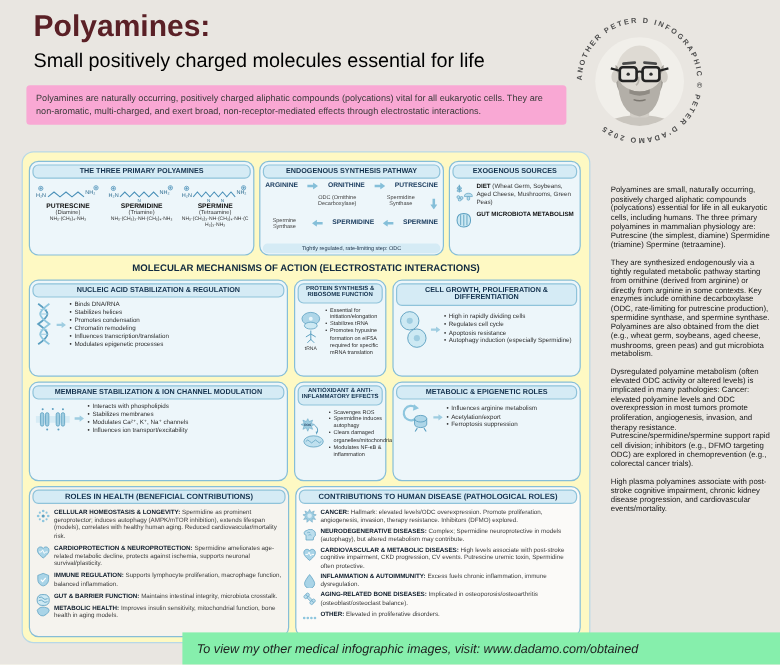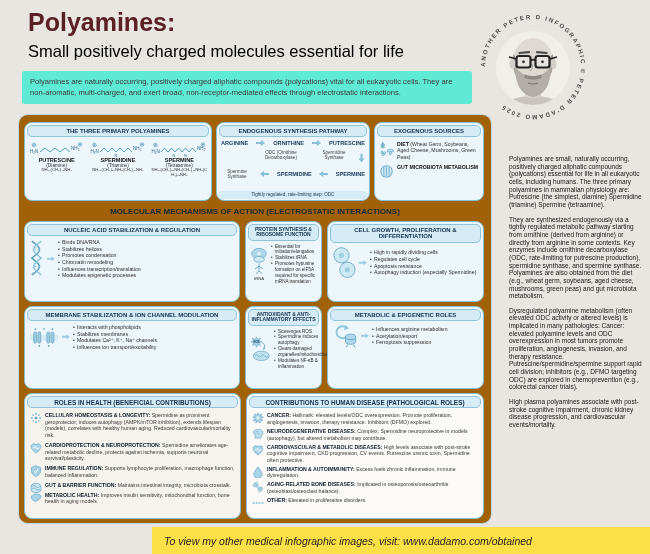--- a/index.html
+++ b/index.html
@@ -1,25 +1,25 @@
 <!DOCTYPE html>
 <html><head>
 <meta charset="utf-8">
 <style>
   html,body{margin:0;padding:0;}
   .page{position:relative;width:650px;height:554px;background:#e9e6e1;overflow:hidden;
         font-family:"Liberation Sans","DejaVu Sans",sans-serif;color:#222;}
   
   .title{position:absolute;left:28px;top:8px;font-size:25px;font-weight:bold;color:#5a2026;text-align:right;}
   .subtitle{position:absolute;left:28px;top:42px;font-size:16.5px;color:#000000;}
-  .intro{position:absolute;left:22px;top:71px;width:450px;background:#5eead4;border-radius:3px;
+  .intro{position:absolute;left:22px;top:71px;width:450px;background:#f9a8d4;border-radius:3px;
          padding:6px 8px;font-size:7.6px;line-height:1.4;color:#3a3a3a;box-sizing:border-box;}
   .badge{position:absolute;left:478px;top:12px;width:110px;height:110px;}
   
-  .panel{position:absolute;left:18px;top:114px;width:474px;height:410px;background:#a16207;
+  .panel{position:absolute;left:18px;top:126px;width:474px;height:410px;background:#fef9c3;
          border:1.5px solid #b7d8e7;border-radius:10px;box-sizing:border-box;}
   .box{position:absolute;border:1.2px solid #86bed8;border-radius:8px;background:#edf6fa;box-sizing:border-box;}
   .box-h{margin:2px;border:0.8px solid #8fc3da;background:#d5ebf5;border-radius:5px;
          font-weight:bold;font-size:6px;line-height:1.15;color:#14324e;text-align:center;padding:1.5px 2px;}
   
   .chem-row{display:flex;justify-content:space-around;padding:2px 1px;}
   .chem{width:33%;text-align:center;}
   .chem svg{width:56px;height:16px;display:block;margin:0 auto;}
   .nm{font-size:5.6px;font-weight:bold;color:#111;}
   .tp{font-size:4.8px;color:#333;}
@@ -56,21 +56,21 @@
   
   .items{padding:2px 5px 2px 4px;display:flex;flex-direction:column;gap:3.5px;}
   .li{position:relative;padding-left:16px;font-size:5.2px;line-height:1.26;color:#3a3a3a;}
   .li b{color:#0d1b2a;}
   .licon{position:absolute;left:1px;top:0;width:12px;height:12px;}
   .hd7{font-size:6.4px;}
   
   .sidebar{position:absolute;left:509px;top:155px;width:133px;font-size:6.5px;line-height:1.18;color:#161616;}
   .sidebar p{margin:0 0 7px 0;}
   
-  .footer{position:absolute;left:152px;top:527px;width:498px;height:27px;background:#fde047;
+  .footer{position:absolute;left:152px;top:527px;width:498px;height:27px;background:#86efac;
           display:flex;align-items:center;padding-left:12px;box-sizing:border-box;
           font-style:italic;font-size:10.5px;color:#1e1e1e;}
   .footer .url{margin-left:3px;}
 </style>
 </head>
 <body>
 
 <div class="page">
 
   <svg width="0" height="0" style="position:absolute">

